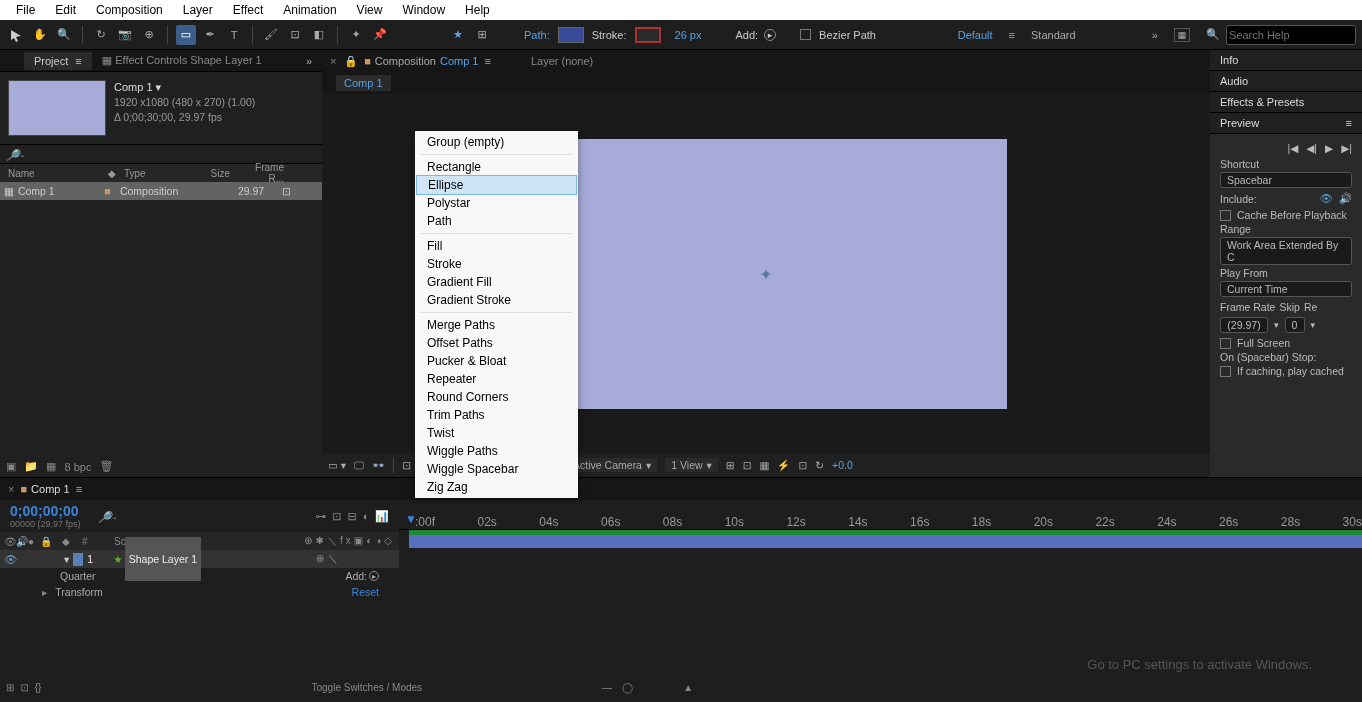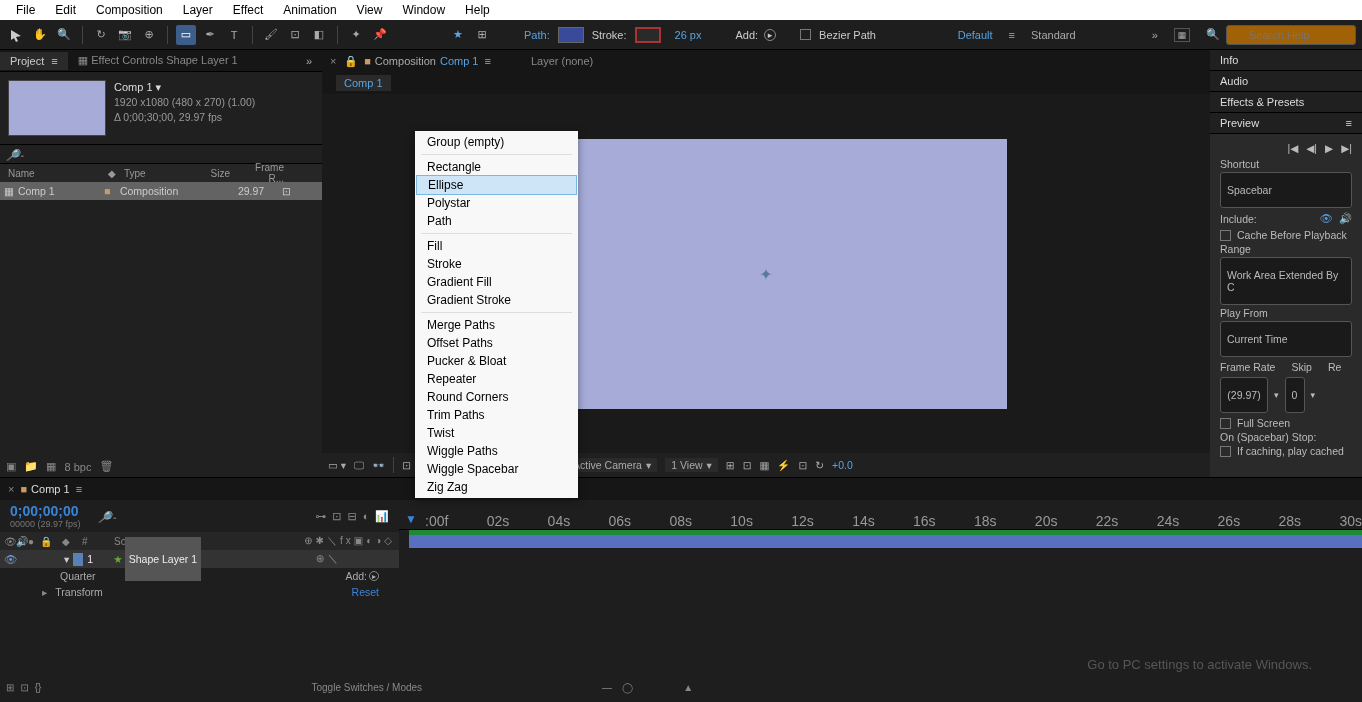--- a/index.html
+++ b/index.html
@@ -13,30 +13,30 @@
 .toolbar { background: #1e1e1e; height: 30px; display: flex; align-items: center; padding: 0 6px; border-bottom: 1px solid #000; gap: 4px; }
 .tool { width: 20px; height: 20px; display: inline-flex; align-items: center; justify-content: center; color: #aaa; }
 .tool.active { background: #3d5e8a; color: #fff; border-radius: 2px; }
 .tool-sep { width: 1px; height: 18px; background: #444; margin: 0 4px; }
 .toolbar .lbl { color: #58a3e2; font-size: 11px; padding: 0 4px; }
 .toolbar .swatch { width: 26px; height: 16px; border: 1px solid #666; display: inline-block; }
 .toolbar .stroke-sw { border: 2px solid #a33; background: #2a2a2a; }
 .toolbar-right { margin-left: auto; display: flex; align-items: center; gap: 16px; }
 .workspace-link { color: #58a3e2; }
 .search { display: flex; align-items: center; gap: 6px; }
-.search input { width: 130px; padding: 3px 22px; background: #a16207; border: 1px solid #555; border-radius: 3px; color: #ccc; font-size: 11px; }
+.search input { width: 130px; padding: 3px 2px; background: #000000; border: 1px solid #555; border-radius: 3px; color: #ccc; font-size: 11px; }
 
 
 .layout { display: flex; height: 427px; }
 
 
 .project-panel { width: 322px; background: #202020; display: flex; flex-direction: column; }
 .panel-tabs { height: 22px; display: flex; align-items: center; background: #161616; border-bottom: 1px solid #000; }
 .panel-tab { padding: 3px 10px; color: #ccc; }
-.panel-tab.active { background: #2a2a2a; }
+.panel-tab.active { background: #2a2a2a; margin-left: 24px; }
 .panel-tab .mini-menu { margin-left: 4px; }
 .more-chev { margin-left: auto; padding: 0 10px; color: #aaa; }
 
 .comp-info { display: flex; padding: 8px; gap: 8px; }
 .comp-thumb { width: 98px; height: 56px; background: #a6acd7; border: 1px solid #444; }
 .comp-meta { font-size: 10.5px; color: #999; line-height: 1.4; }
 .comp-meta .name { color: #ddd; font-size: 11px; }
 .proj-search { display: flex; align-items: center; gap: 4px; padding: 2px 6px; border-top: 1px solid #000; border-bottom: 1px solid #000; height: 20px; color: #aaa; font-style: italic; }
 .proj-cols { display: flex; font-size: 10px; color: #999; background: #262626; height: 18px; align-items: center; padding: 0 4px; }
 .proj-cols div { padding: 0 4px; }
@@ -61,21 +61,21 @@
 .viewer-footer { height: 24px; display: flex; align-items: center; padding: 0 6px; gap: 8px; color: #aaa; font-size: 10.5px; background: #202020; }
 .viewer-footer .sel { display: flex; align-items: center; gap: 4px; background: #2a2a2a; padding: 1px 6px; }
 .zoom-num { color: #58a3e2; }
 .vf-sep { width: 1px; height: 16px; background: #444; }
 
 
 .right-panels { width: 152px; background: #2a2a2a; display: flex; flex-direction: column; }
 .rp-header { background: #202020; padding: 4px 10px; color: #ddd; border-bottom: 1px solid #000; display: flex; align-items: center; }
 .rp-body { padding: 4px 10px; font-size: 10.5px; color: #bbb; }
 .rp-row { display: flex; align-items: center; gap: 6px; padding: 2px 0; }
-.rp-field { background: #1a1a1a; border: 1px solid #555; padding: 11px 6px; border-radius: 3px; min-width: 48px; text-align: center;}
+.rp-field { background: #1a1a1a; border: 1px solid #555; padding: 1px 6px; border-radius: 3px; min-width: 48px; text-align: center;}
 .play-ctrls { display: flex; justify-content: flex-end; gap: 8px; padding: 4px 0; }
 
 
 .timeline { height: 205px; background: #1e1e1e; border-top: 1px solid #000; display: flex; flex-direction: column; }
 .tl-tabs { height: 22px; display: flex; align-items: center; padding: 0 8px; background: #161616; }
 .tl-tabs .x { color: #888; margin-right: 6px; }
 .tl-tabs .name { color: #ddd; }
 .tl-tabs .menuicon { margin-left: 6px; color: #aaa; }
 .tl-left { width: 399px; }
 .tl-right { flex: 1; }
@@ -85,21 +85,21 @@
 .tl-search { font-style: italic; color: #aaa; margin-left: 10px; }
 .mode-icons { margin-left: auto; padding-right: 8px; color: #888; display: flex; gap: 6px; }
 .tl-cols { height: 18px; background: #262626; display: flex; align-items: center; color: #888; font-size: 10px; padding: 0 4px; }
 .tl-row-layer { height: 18px; background: #333; display: flex; align-items: center; padding: 0 4px; font-size: 10.5px; }
 .layer-swatch { width: 10px; height: 13px; background: #5b7fb7; margin-right: 4px; }
 .tl-sub { height: 16px; display: flex; align-items: center; padding: 0 20px 0 60px; font-size: 10.5px; color: #aaa; }
 .tl-sub .add { margin-left: auto; }
 .reset { color: #3a84d8; }
 
 .ruler { height: 30px; background: #1e1e1e; position: relative; border-bottom: 1px solid #000; }
-.ruler-ticks { position: absolute; bottom: 0; left: 26px; right: 0; display: flex; justify-content: space-between; font-size: 14px; color: #999; }
+.ruler-ticks { position: absolute; bottom: 0; left: 16px; right: 0; display: flex; justify-content: space-between; font-size: 12px; color: #999; }
 .cti-head { position: absolute; left: 6px; top: 12px; color: #3a84d8; font-size: 12px; }
 .tl-tracks { flex: 1; position: relative; background: #202020; }
 .track-bar { position: absolute; left: 10px; right: 0; height: 18px; }
 .bar-top { position: absolute; top: 0; left: 0; right: 0; height: 5px; background: #1f8a36; }
 .bar-fill { position: absolute; top: 5px; left: 0; right: 0; height: 13px; background: #5870c0; }
 .cti-line { position: absolute; left: 10px; top: 0; bottom: 0; width: 1px; background: #3a84d8; }
 
 .status-bar { position: absolute; bottom: 6px; left: 0; right: 0; height: 18px; display: flex; align-items: center; padding: 0 6px; color: #888; font-size: 10px; }
 .status-bar .toggle { margin-left: 270px; }
 
@@ -296,21 +296,21 @@
           <span>🔊</span>
         </div>
       <div class="rp-row">
           <span class="checkbox"></span>
           <span>Cache Before Playback</span>
         </div>
       <div>Range</div>
       <div class="rp-field" style="width:100%;text-align:left;margin:2px 0">Work Area Extended By C</div>
       <div>Play From</div>
       <div class="rp-field" style="width:100%;text-align:left;margin:2px 0">Current Time</div>
-      <div class="rp-row" style="gap:16px">
+      <div class="rp-row" style="gap:4px">
           <span>Frame Rate</span>
           <span>Skip</span>
           <span>Re</span>
         </div>
       <div class="rp-row">
           <span class="rp-field">(29.97)</span>
           <span style="font-size:9px">▾</span>
           <span class="rp-field" style="min-width:20px">0</span>
           <span style="font-size:9px">▾</span>
         </div>

